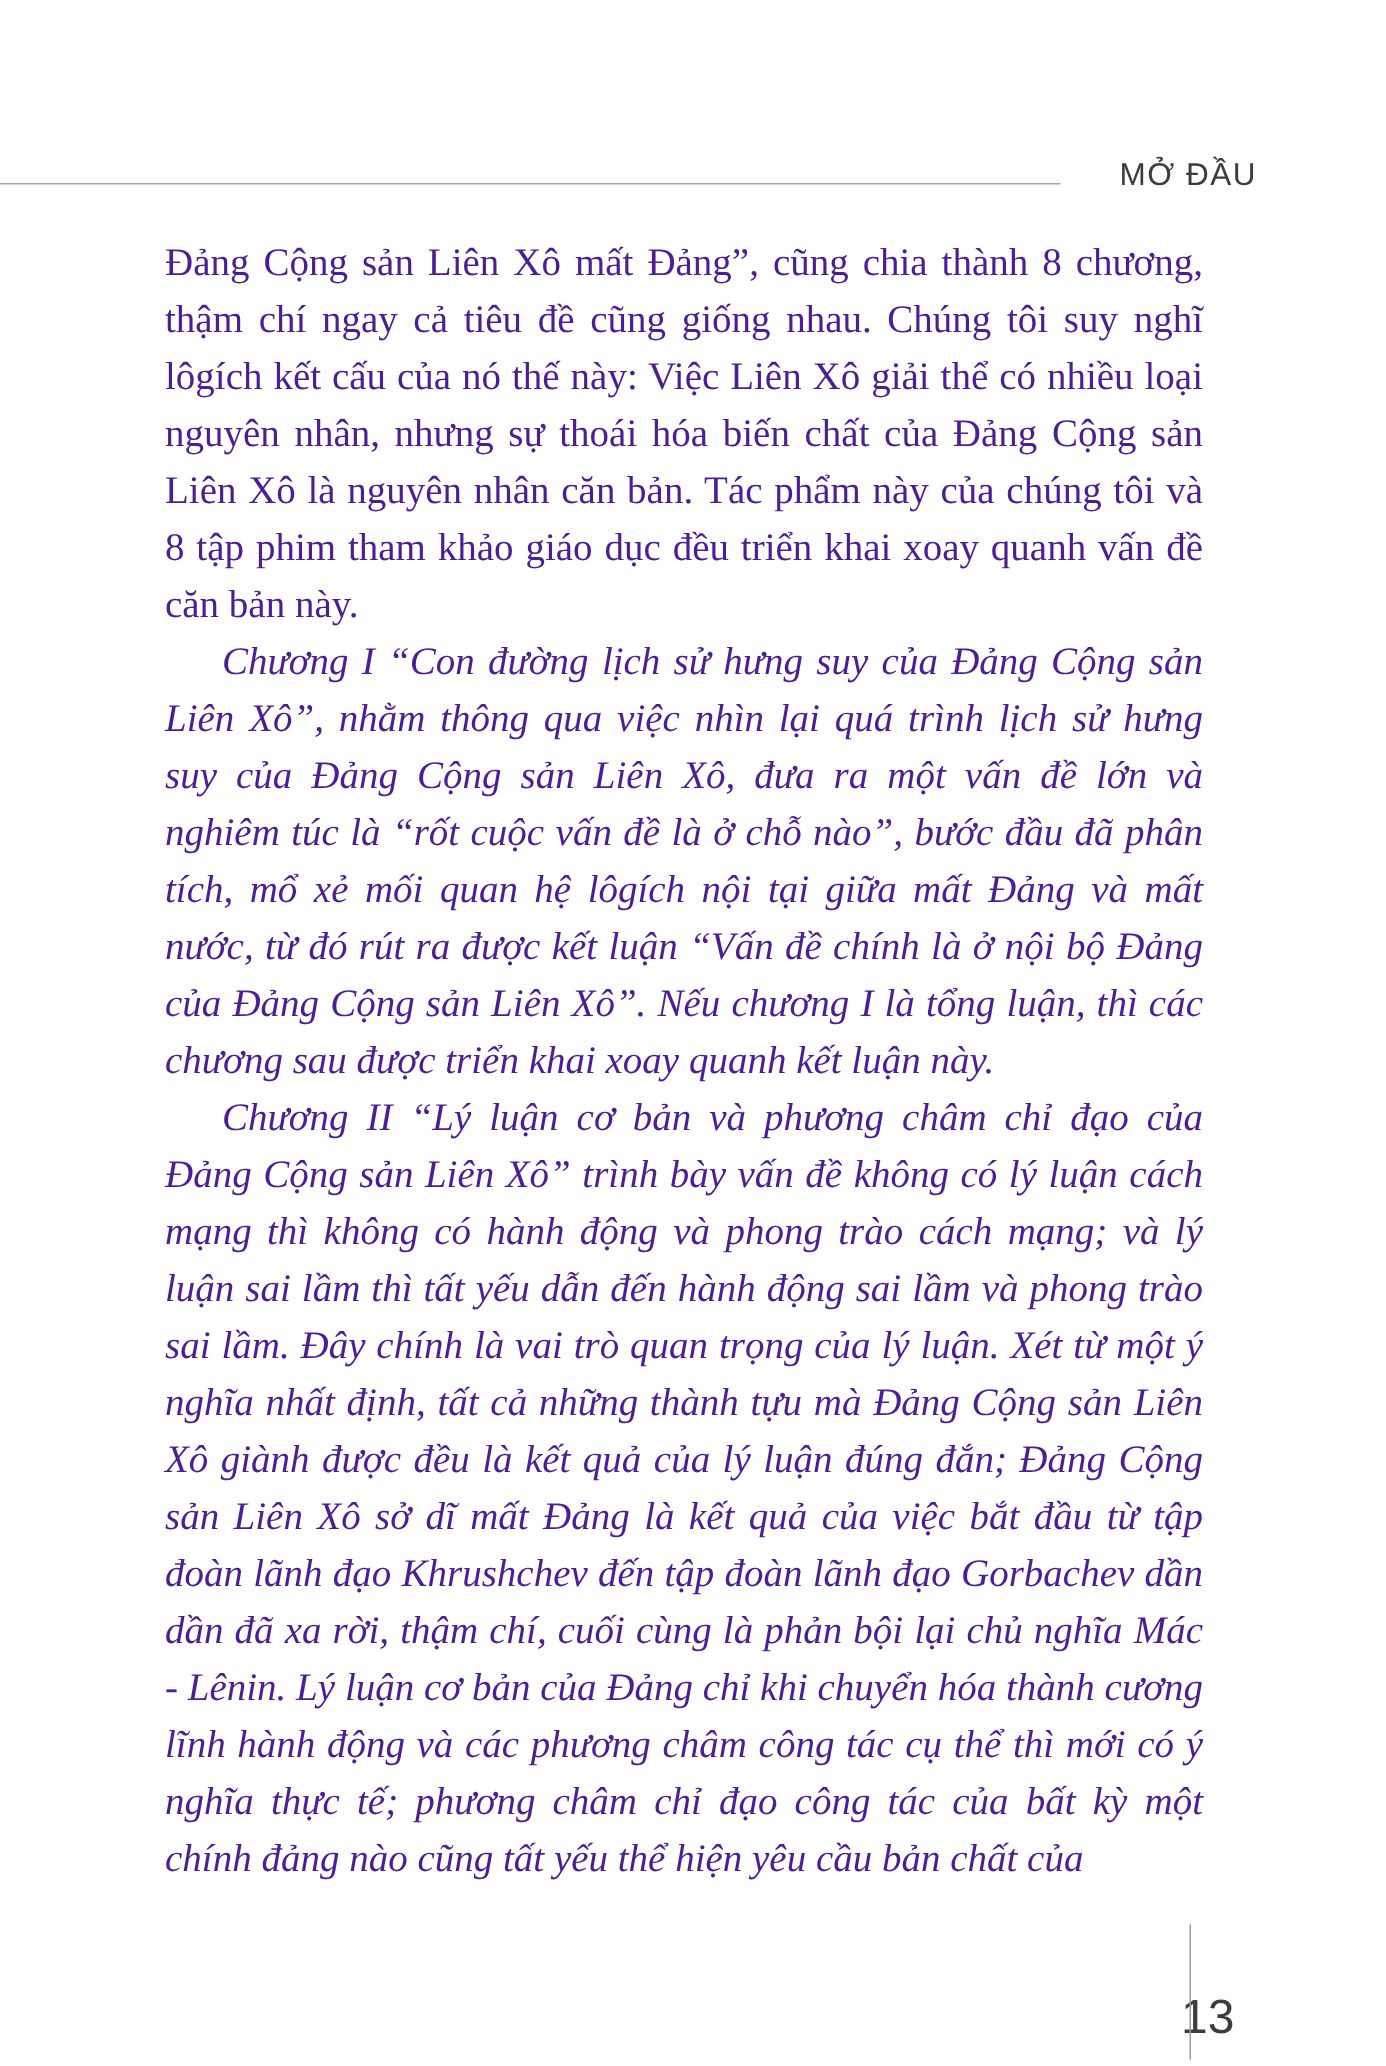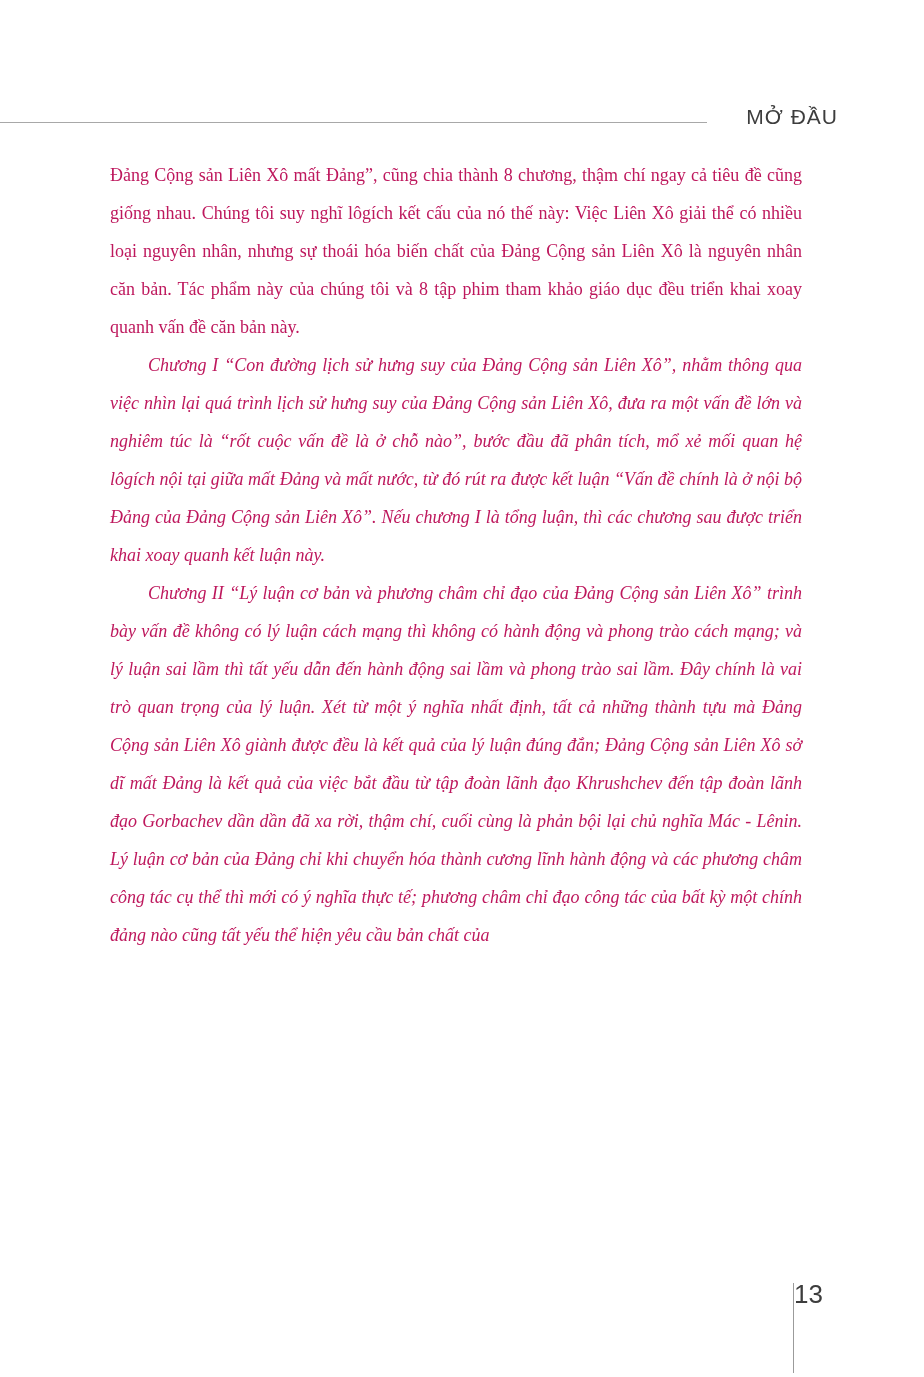--- a/index.html
+++ b/index.html
@@ -36,42 +36,42 @@
     color: #3d3d3d;
     line-height: 1;
     white-space: nowrap;
   }
   
   .page-body {
     position: absolute;
     top: 156px;
     left: 110px;
     width: 692px;
-    color: #be185d;
-    font-size: 18px;
+    color: #4c1d95;
+    font-size: 26px;
     line-height: 38px;
     text-align: justify;
     text-justify: inter-word;
     hyphens: none;
   }
   .para {
     margin: 0;
     padding: 0;
   }
   .para.indent {
     text-indent: 38px;
     font-style: italic;
   }
   
   .page-number {
     position: absolute;
-    top: 1281px;
+    top: 1328px;
     right: 144px;
     font-family: "Liberation Sans", sans-serif;
-    font-size: 26px;
+    font-size: 32px;
     font-weight: 400;
     color: #3d3d3d;
     line-height: 1;
   }
   .footer-rule {
     position: absolute;
     left: 793px;
     top: 1283px;
     width: 1px;
     height: 90px;

